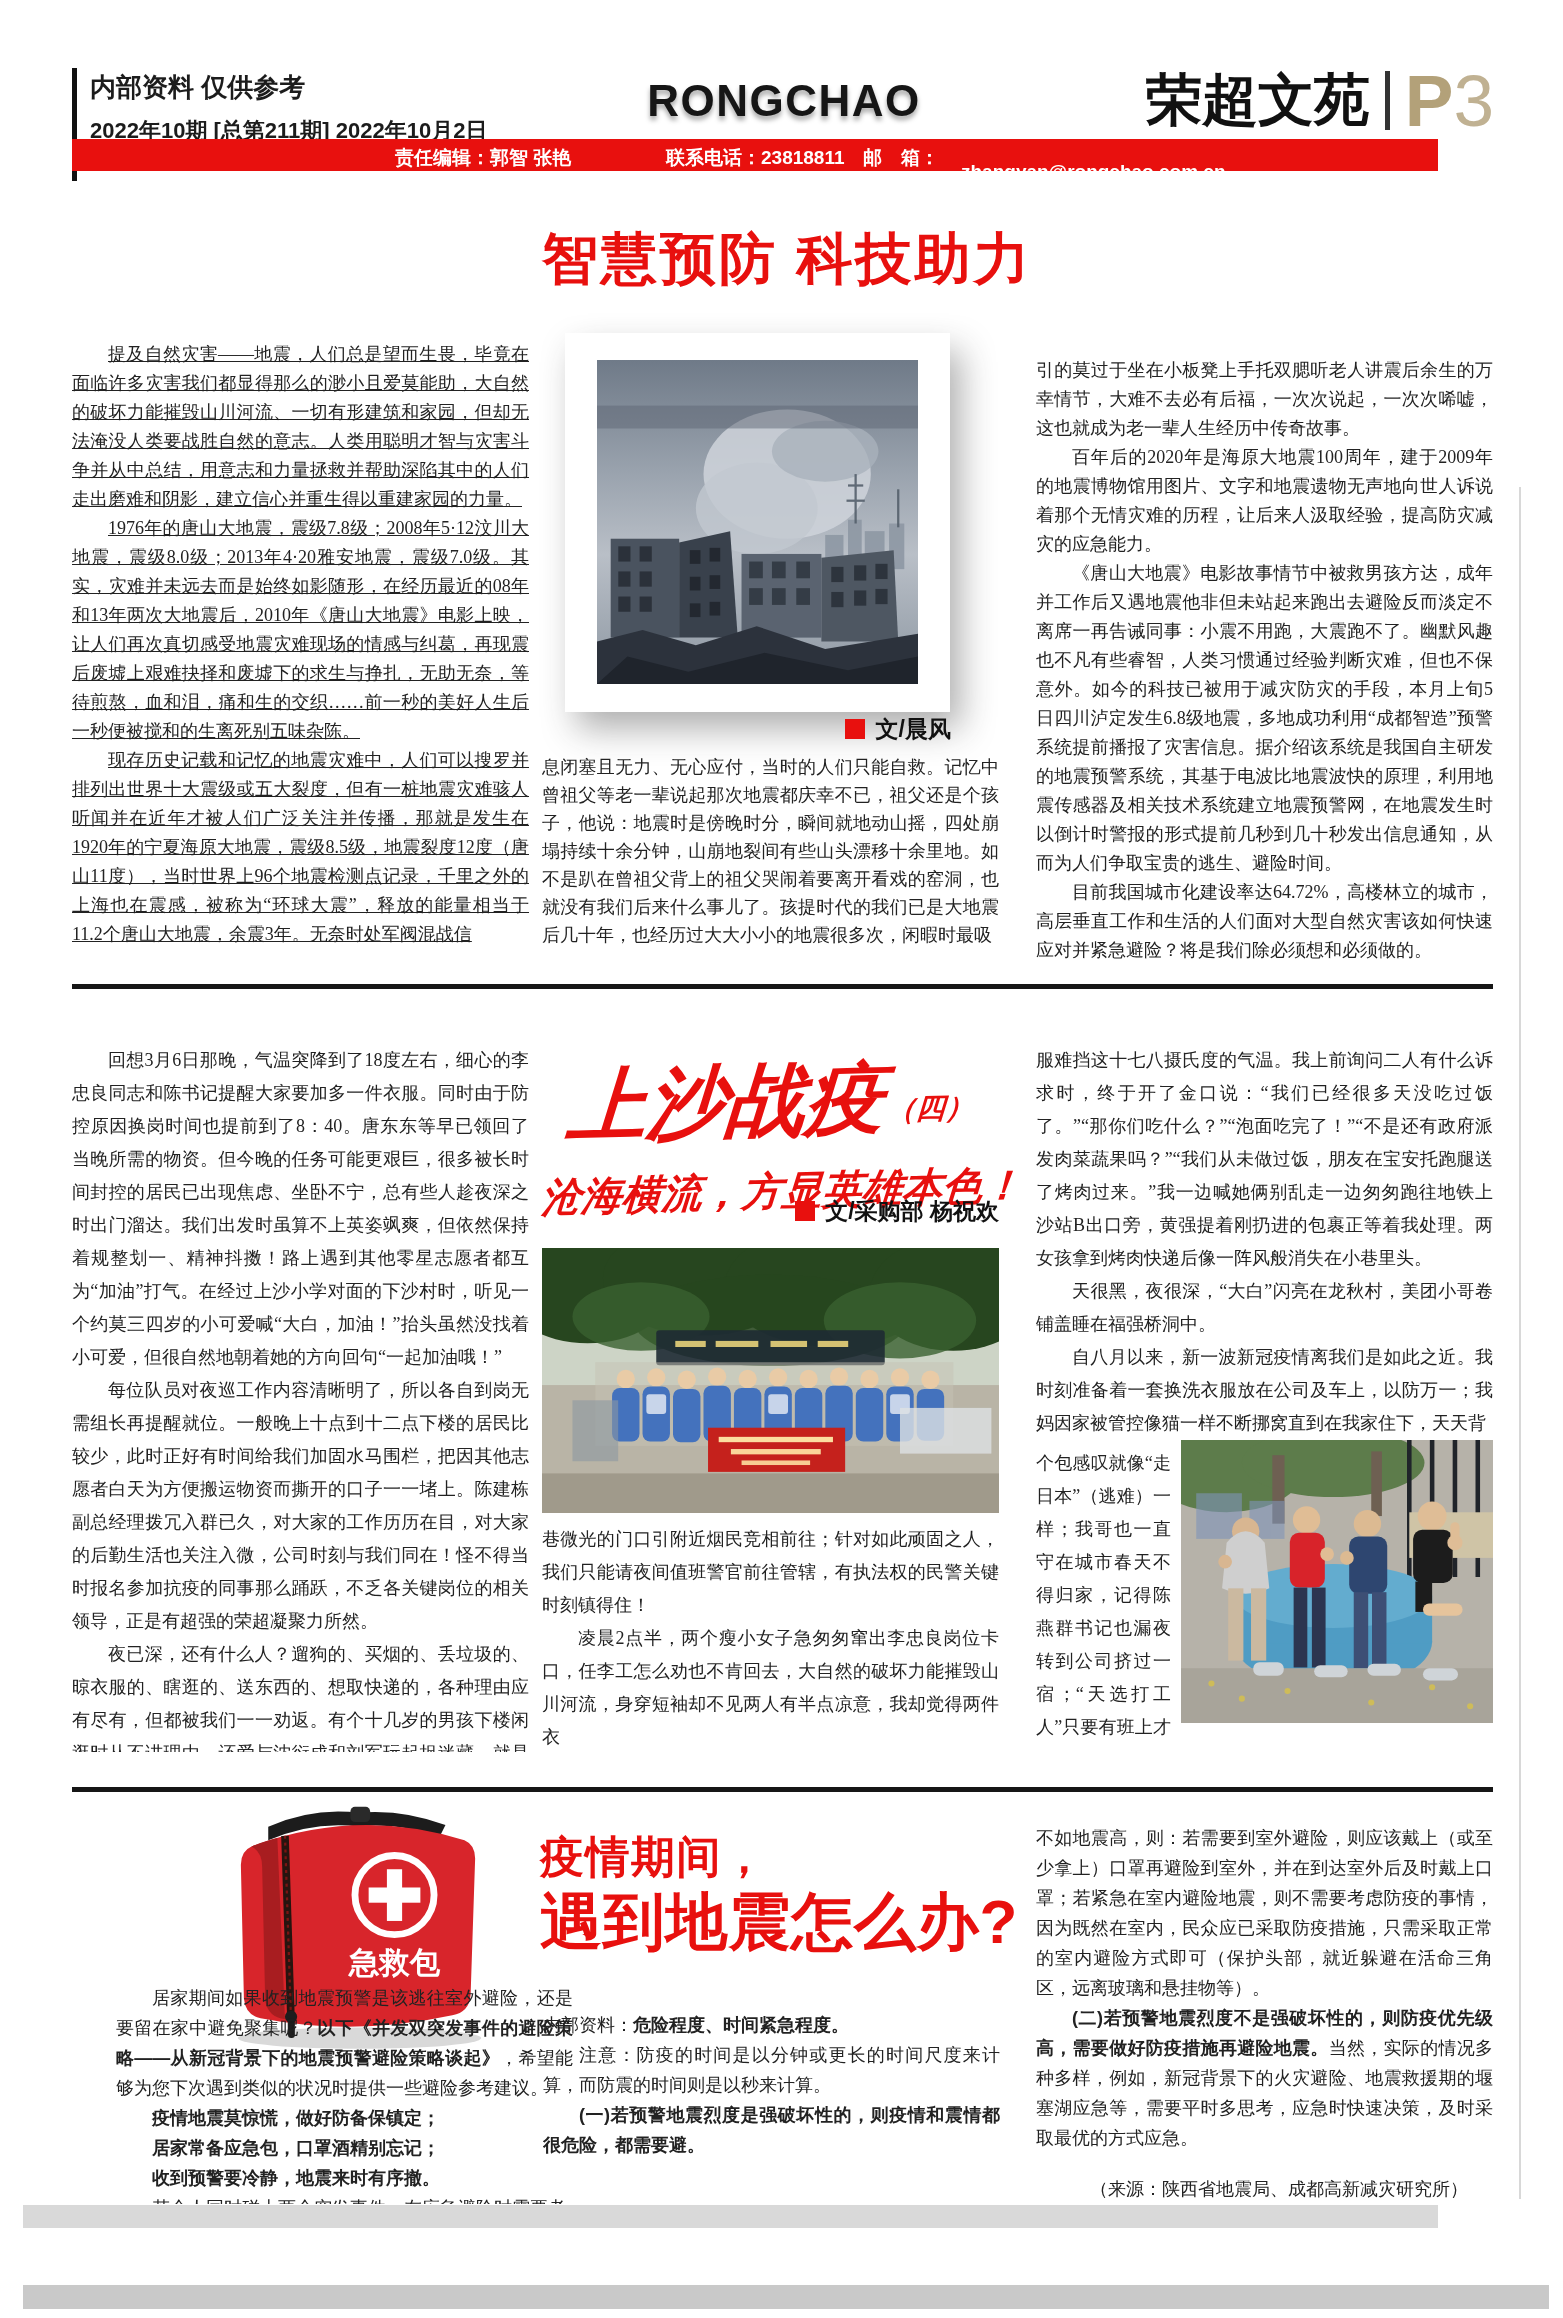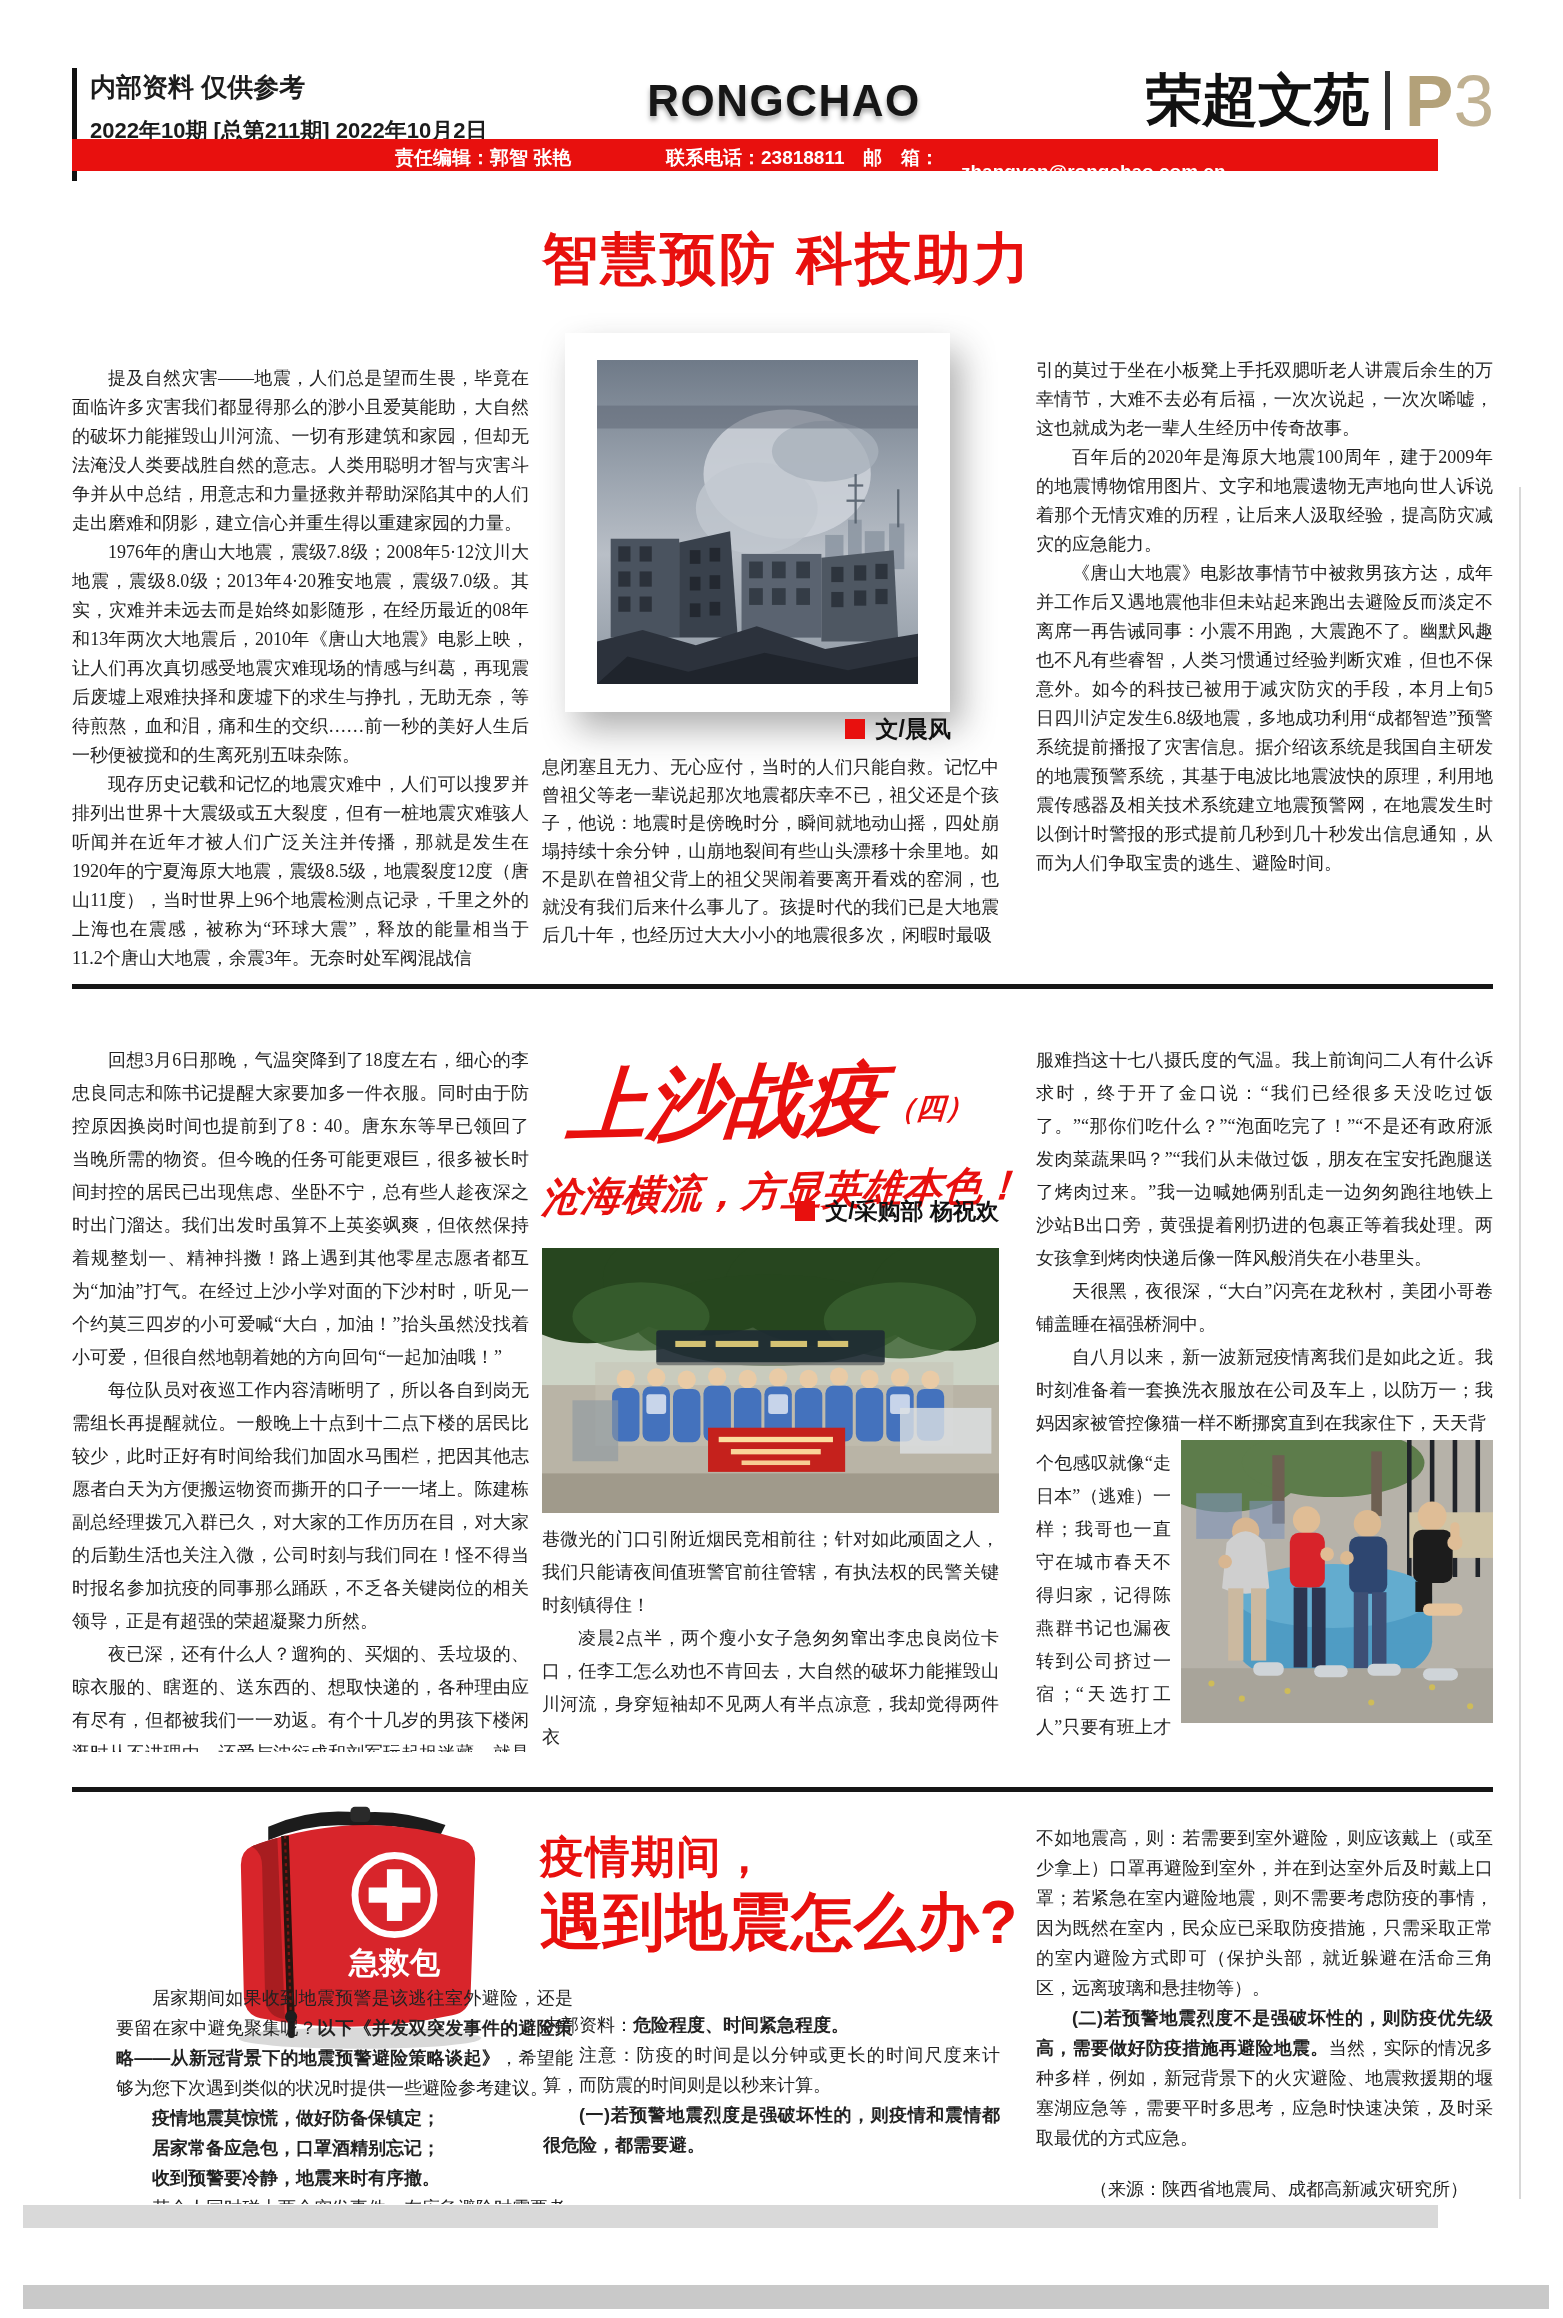--- a/index.html
+++ b/index.html
@@ -43,21 +43,21 @@
     <span class="a hei b" style="left:323px;top:6px;font-size:19px;color:#fff;">责任编辑：郭智 张艳</span>
     <span class="a hei b" style="left:594px;top:6px;font-size:19px;color:#fff;">联系电话：23818811</span>
     <span class="a hei b" style="left:791px;top:6px;font-size:19px;color:#fff;">邮　箱：</span>
     <span class="a hei b" style="left:889px;top:22px;font-size:19px;color:#fff;">zhangyan@rongchao.com.cn</span>
   </div>
 
   <div class="a" style="left:1519px;top:487px;width:1.5px;height:1712px;background:#d8d8d8;"></div>
 
   <div class="a hei red" style="left:542px;top:222px;width:449px;text-align:center;font-size:56px;font-weight:900;letter-spacing:3px;white-space:nowrap;">智慧预防 科技助力</div>
 
-  <div class="a body-text lh38" style="left:72px;top:364px;width:457px;height:616px;overflow:hidden;">
+  <div class="a body-text lh38" style="left:72px;top:340px;width:457px;height:616px;overflow:hidden;text-decoration:underline;">
     <p>提及自然灾害——地震，人们总是望而生畏，毕竟在面临许多灾害我们都显得那么的渺小且爱莫能助，大自然的破坏力能摧毁山川河流、一切有形建筑和家园，但却无法淹没人类要战胜自然的意志。人类用聪明才智与灾害斗争并从中总结，用意志和力量拯救并帮助深陷其中的人们走出磨难和阴影，建立信心并重生得以重建家园的力量。</p>
     <p>1976年的唐山大地震，震级7.8级；2008年5·12汶川大地震，震级8.0级；2013年4·20雅安地震，震级7.0级。其实，灾难并未远去而是始终如影随形，在经历最近的08年和13年两次大地震后，2010年《唐山大地震》电影上映，让人们再次真切感受地震灾难现场的情感与纠葛，再现震后废墟上艰难抉择和废墟下的求生与挣扎，无助无奈，等待煎熬，血和泪，痛和生的交织……前一秒的美好人生后一秒便被搅和的生离死别五味杂陈。</p>
     <p>现存历史记载和记忆的地震灾难中，人们可以搜罗并排列出世界十大震级或五大裂度，但有一桩地震灾难骇人听闻并在近年才被人们广泛关注并传播，那就是发生在1920年的宁夏海原大地震，震级8.5级，地震裂度12度（唐山11度），当时世界上96个地震检测点记录，千里之外的上海也在震感，被称为“环球大震”，释放的能量相当于11.2个唐山大地震，余震3年。无奈时处军阀混战信</p>
   </div>
 
   <div class="a photo-frame" style="left:565px;top:333px;width:385px;height:379px;">
     <div class="a" style="left:32px;top:27px;width:321px;height:324px;overflow:hidden;">
       <svg width="321" height="324" viewBox="0 0 422 426" preserveAspectRatio="none">
         <defs>
           <linearGradient id="sky" x1="0" y1="0" x2="0" y2="1">
@@ -127,20 +127,21 @@
   </div>
 
   <div class="a body-text" style="left:542px;top:753px;width:457px;height:225px;overflow:hidden;line-height:28px;">
     <p style="text-indent:0;">息闭塞且无力、无心应付，当时的人们只能自救。记忆中曾祖父等老一辈说起那次地震都庆幸不已，祖父还是个孩子，他说：地震时是傍晚时分，瞬间就地动山摇，四处崩塌持续十余分钟，山崩地裂间有些山头漂移十余里地。如不是趴在曾祖父背上的祖父哭闹着要离开看戏的窑洞，也就没有我们后来什么事儿了。孩提时代的我们已是大地震后几十年，也经历过大大小小的地震很多次，闲暇时最吸</p>
   </div>
 
   <div class="a body-text lh38" style="left:1036px;top:356px;width:457px;height:616px;overflow:hidden;">
     <p style="text-indent:0;">引的莫过于坐在小板凳上手托双腮听老人讲震后余生的万幸情节，大难不去必有后福，一次次说起，一次次唏嘘，这也就成为老一辈人生经历中传奇故事。</p>
     <p>百年后的2020年是海原大地震100周年，建于2009年的地震博物馆用图片、文字和地震遗物无声地向世人诉说着那个无情灾难的历程，让后来人汲取经验，提高防灾减灾的应急能力。</p>
     <p>《唐山大地震》电影故事情节中被救男孩方达，成年并工作后又遇地震他非但未站起来跑出去避险反而淡定不离席一再告诫同事：小震不用跑，大震跑不了。幽默风趣也不凡有些睿智，人类习惯通过经验判断灾难，但也不保意外。如今的科技已被用于减灾防灾的手段，本月上旬5日四川泸定发生6.8级地震，多地成功利用“成都智造”预警系统提前播报了灾害信息。据介绍该系统是我国自主研发的地震预警系统，其基于电波比地震波快的原理，利用地震传感器及相关技术系统建立地震预警网，在地震发生时以倒计时警报的形式提前几秒到几十秒发出信息通知，从而为人们争取宝贵的逃生、避险时间。</p>
+    <p>目前我国城市化建设率达64.72%，高楼林立的城市，高层垂直工作和生活的人们面对大型自然灾害该如何快速应对并紧急避险？将是我们除必须想和必须做的。</p>
   </div>
 
   <div class="a divider" style="left:72px;top:984px;width:1421px;height:5.3px;"></div>
 
   <div class="a body-text lh44" style="left:72px;top:1044px;width:457px;height:708px;overflow:hidden;">
     <p>回想3月6日那晚，气温突降到了18度左右，细心的李忠良同志和陈书记提醒大家要加多一件衣服。同时由于防控原因换岗时间也提前到了8：40。唐东东等早已领回了当晚所需的物资。但今晚的任务可能更艰巨，很多被长时间封控的居民已出现焦虑、坐卧不宁，总有些人趁夜深之时出门溜达。我们出发时虽算不上英姿飒爽，但依然保持着规整划一、精神抖擞！路上遇到其他零星志愿者都互为“加油”打气。在经过上沙小学对面的下沙村时，听见一个约莫三四岁的小可爱喊“大白，加油！”抬头虽然没找着小可爱，但很自然地朝着她的方向回句“一起加油哦！”</p>
     <p>每位队员对夜巡工作内容清晰明了，所以各自到岗无需组长再提醒就位。一般晚上十点到十二点下楼的居民比较少，此时正好有时间给我们加固水马围栏，把因其他志愿者白天为方便搬运物资而撕开的口子一一堵上。陈建栋副总经理拨冗入群已久，对大家的工作历历在目，对大家的后勤生活也关注入微，公司时刻与我们同在！怪不得当时报名参加抗疫的同事那么踊跃，不乏各关键岗位的相关领导，正是有超强的荣超凝聚力所然。</p>
     <p>夜已深，还有什么人？遛狗的、买烟的、丢垃圾的、晾衣服的、瞎逛的、送东西的、想取快递的，各种理由应有尽有，但都被我们一一劝返。有个十几岁的男孩下楼闲逛时从不讲理由，还爱与沈衍成和刘军玩起捉迷藏，就是不愿意回家；有一户便利店主经常打开家门售卖烟酒，暗</p>
   </div>
 

